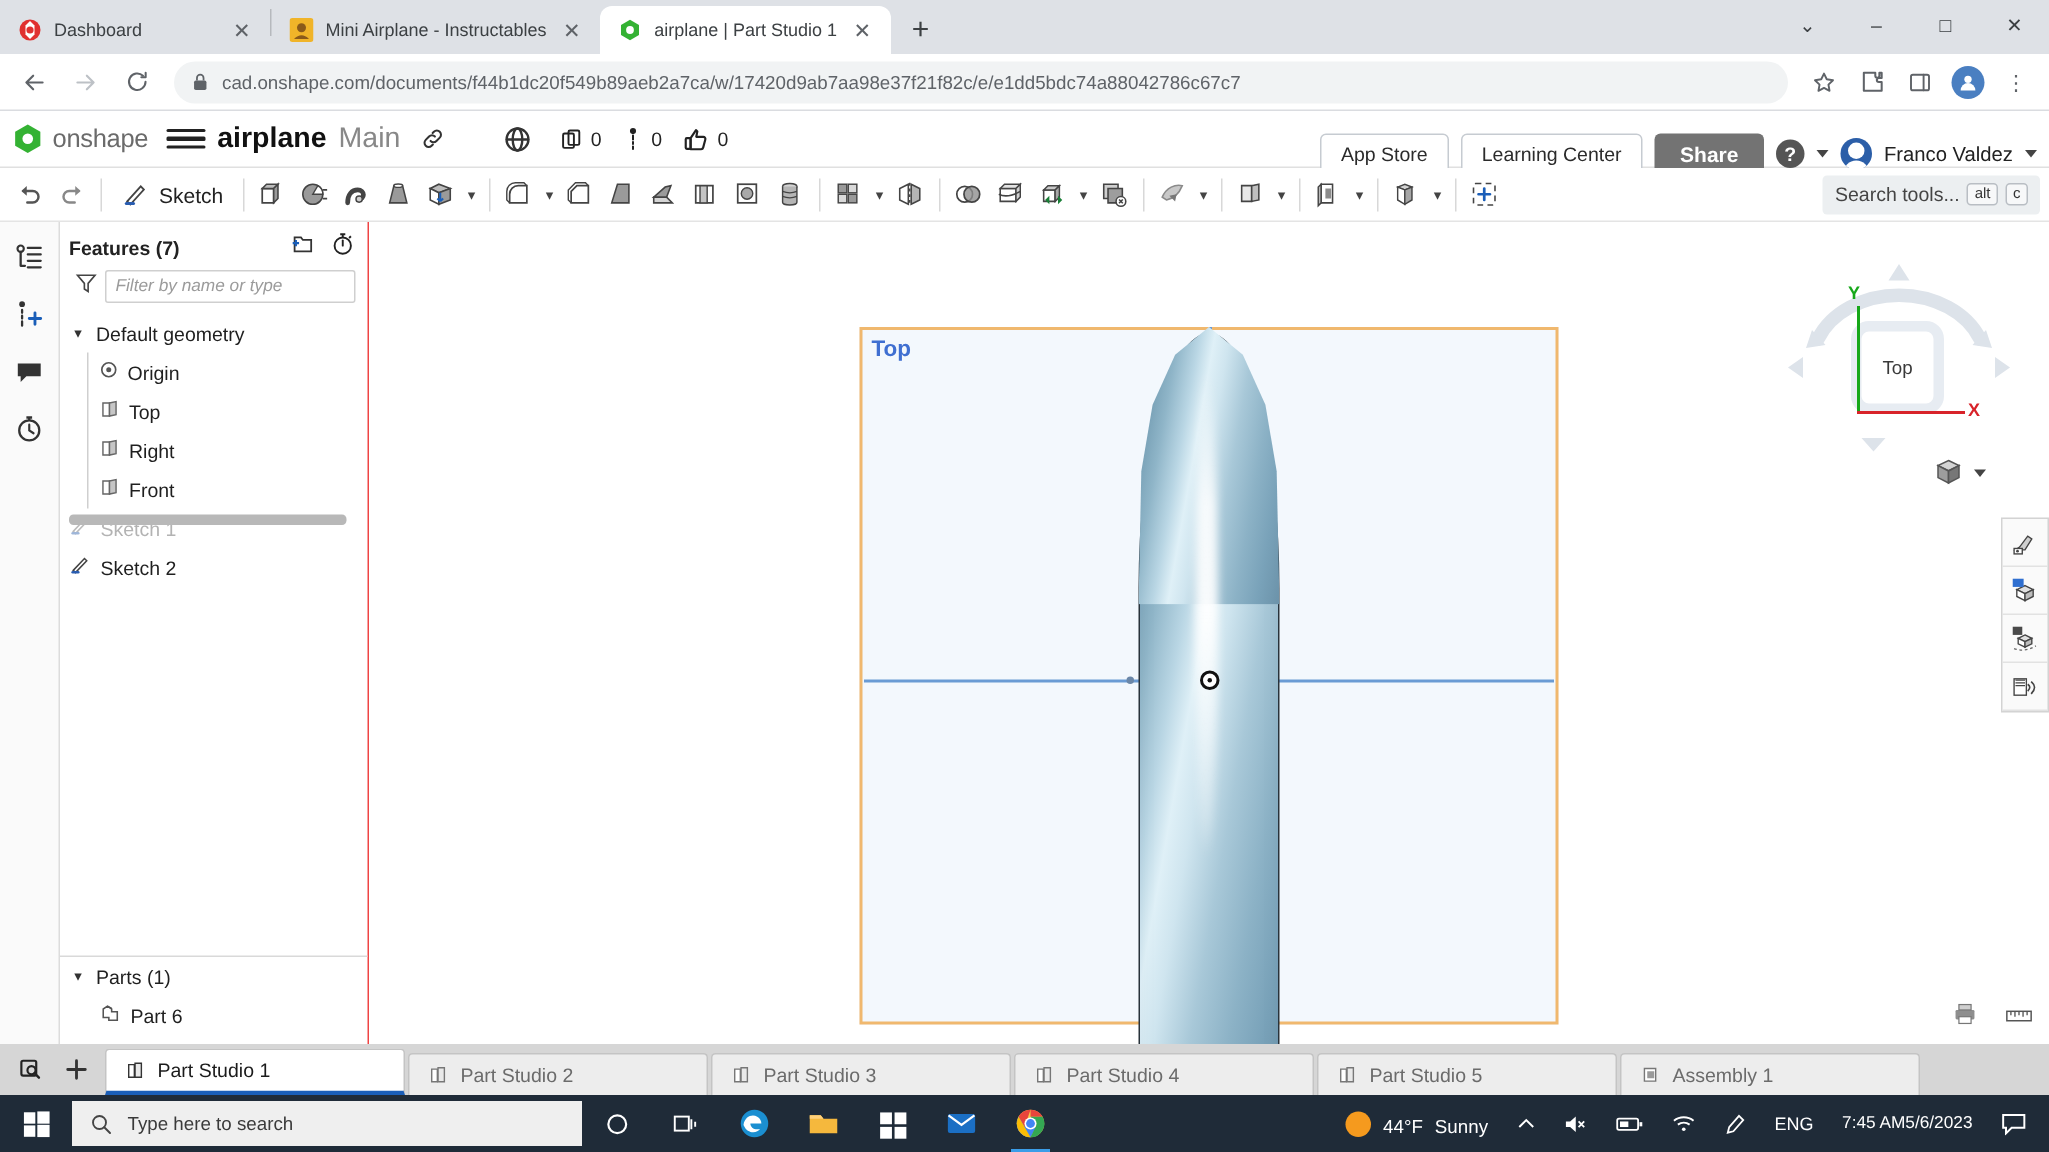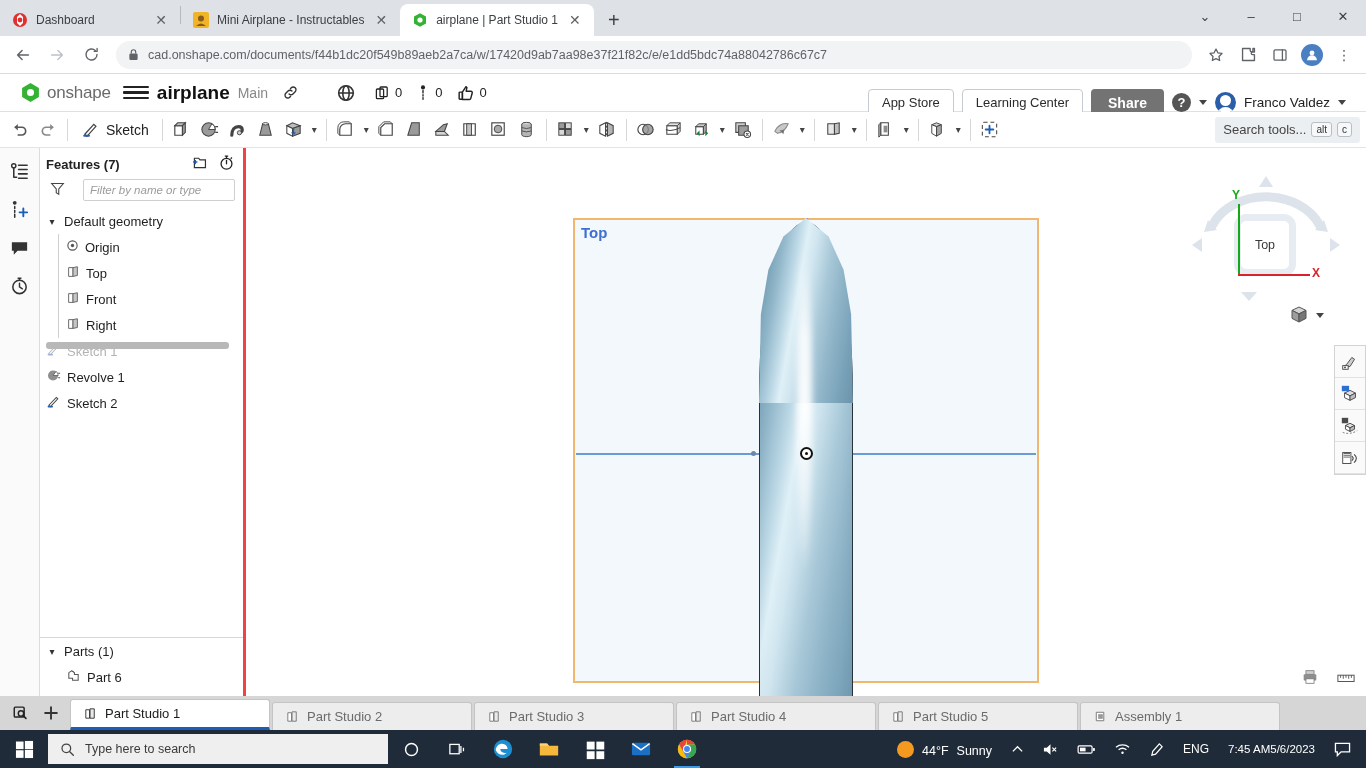--- a/index.html
+++ b/index.html
@@ -46,29 +46,29 @@
   }
   .omnibox .url { overflow:hidden; text-overflow:ellipsis; }
   .tb-icon { width:28px; height:28px; display:flex; align-items:center; justify-content:center;
     color:#5f6368; font-size:14px; }
   .avatar-chip { width:22px;height:22px;border-radius:50%;background:#4a7fc1;
     display:flex;align-items:center;justify-content:center;color:#fff;font-size:11px; }
 
   
   .os-header {
     position:absolute; top:74px; left:0; width:1366px; height:38px;
-    background:#fff; display:flex; align-items:center; padding:0 20px; gap:0;
+    background:#fff; display:flex; align-items:center; padding:0 8px; gap:0;
     border-bottom:1px solid #e0e0e0;
   }
   .os-logo-wrap { display:flex; align-items:center; gap:6px; padding-right:8px; }
   .os-logo-text { font-size:17px; color:#6b6b6b; letter-spacing:-.2px; }
   .hamburger { width:26px; display:flex; flex-direction:column; gap:3px; margin:0 8px 0 4px;}
   .hamburger i { display:block; height:2.5px; background:#222; border-radius:1px; }
   .doc-title { font-size:19px; font-weight:bold; color:#111; }
-  .branch { font-size:14px; color:#888; margin-left:8px; }
+  .branch { font-size:19px; color:#888; margin-left:8px; }
   .hdr-icon { width:28px;height:28px;display:flex;align-items:center;justify-content:center;
     color:#333; }
   .counter { display:flex; align-items:center; gap:5px; margin-left:14px; font-size:13px; color:#222;}
   .hdr-right { margin-left:auto; display:flex; align-items:center; gap:8px;margin-top:20px; }
   .btn-outline {
     height:28px; padding:0 13px; border:1px solid #c6cbd1; border-radius:4px; background:#fff;
     font-size:13px; color:#2b2b2b; display:flex; align-items:center;
   }
   .btn-share {
     height:28px; padding:0 17px; border-radius:4px; background:#737373; color:#fff;
@@ -106,26 +106,26 @@
   .left-rail {
     position:absolute; top:148px; left:0; width:40px; bottom:72px; background:#fafafa;
     border-right:1px solid #dcdcdc; display:flex; flex-direction:column; align-items:center;
     padding-top:10px; gap:12px;
   }
   .rail-icon { width:26px;height:26px;display:flex;align-items:center;justify-content:center;color:#333; }
 
   
   .tree-panel {
     position:absolute; top:148px; left:40px; width:206px; bottom:72px; background:#fff;
-    border-right:3px solid #ef4444; display:flex; flex-direction:column;
+    border-right:1px solid #ef4444; display:flex; flex-direction:column;
   }
   .tree-head { display:flex;align-items:center;padding:6px 8px 4px 6px; }
   .tree-title { font-size:13px; font-weight:bold; color:#222; }
   .tree-head-icons { margin-left:auto; display:flex; gap:10px; align-items:center; }
-  .filter-row { display:flex;align-items:center;gap:18px;padding:0 8px 7px 10px; }
+  .filter-row { display:flex;align-items:center;gap:5px;padding:0 8px 7px 10px; }
   .filter-input {
     flex:1; height:22px; border:1px solid #cfcfcf; border-radius:2px; background:#fff;
     font-size:11.5px; color:#9b9b9b; font-style:italic; display:flex; align-items:center;
     padding:0 6px;
   }
   .tree-list { flex:1; overflow:hidden; position:relative; }
   .tnode { display:flex; align-items:center; gap:6px; height:26px; padding-left:6px; font-size:13px; color:#1f1f1f;}
   .tnode.child { padding-left:26px; }
   .tnode.dim { color:#b3b3b3; }
   .tnode .chev { width:12px; color:#333; font-size:10px; display:flex;align-items:center;justify-content:center;}
@@ -695,53 +695,43 @@
         <span>Top</span>
       </div>
 
       <div class="tnode child">
         <span>
           <svg width="14" height="14" viewBox="0 0 16 16">
               <path d="M3 3h5v10H3z" fill="#fff" stroke="#666" stroke-width="1.1"></path>
               <path d="M8 3l5-1v10l-5 1z" fill="#c6c6c6" stroke="#666" stroke-width="1.1"></path>
             </svg>
         </span>
-        <span>Front</span>
+        <span>Right</span>
       </div>
 
       <div class="tnode child">
         <span>
           <svg width="14" height="14" viewBox="0 0 16 16">
               <path d="M3 3h5v10H3z" fill="#fff" stroke="#666" stroke-width="1.1"></path>
               <path d="M8 3l5-1v10l-5 1z" fill="#c6c6c6" stroke="#666" stroke-width="1.1"></path>
             </svg>
         </span>
-        <span>Right</span>
+        <span>Front</span>
       </div>
 
       <div class="tnode dim" style="padding-left:6px">
         <span>
           <svg width="15" height="15" viewBox="0 0 16 16">
               <path d="M3 12 L11 3.6 l1.6 1.6 L4.6 13.6 Z" fill="none" stroke="#bbb" stroke-width="1.1"></path>
               <path d="M2.6 13.4h4" stroke="#9fb6d8" stroke-width="1.8" stroke-linecap="round"></path>
             </svg>
         </span>
         <span>Sketch 1</span>
       </div>
 
-      <div class="tnode">
-        <span>
-          <svg width="15" height="15" viewBox="0 0 16 16">
-              <circle cx="7.5" cy="8" r="5.4" fill="#8f8f8f"></circle>
-              <path d="M7.5 8 L13 8 A5.4 5.4 0 0 0 10.7 3.6z" fill="#fff" stroke="#555" stroke-width=".8"></path>
-              <path d="M13 5.6h2M13 10.4h2" stroke="#555" stroke-width="1.1"></path>
-            </svg>
-        </span>
-        <span>Revolve 1</span>
-      </div>
 
       <div class="tnode">
         <span>
           <svg width="15" height="15" viewBox="0 0 16 16">
               <path d="M3 12 L11 3.6 l1.6 1.6 L4.6 13.6 Z" fill="none" stroke="#444" stroke-width="1.1"></path>
               <path d="M2.6 13.4h4" stroke="#2a5db0" stroke-width="1.8" stroke-linecap="round"></path>
             </svg>
         </span>
         <span>Sketch 2</span>
       </div>

